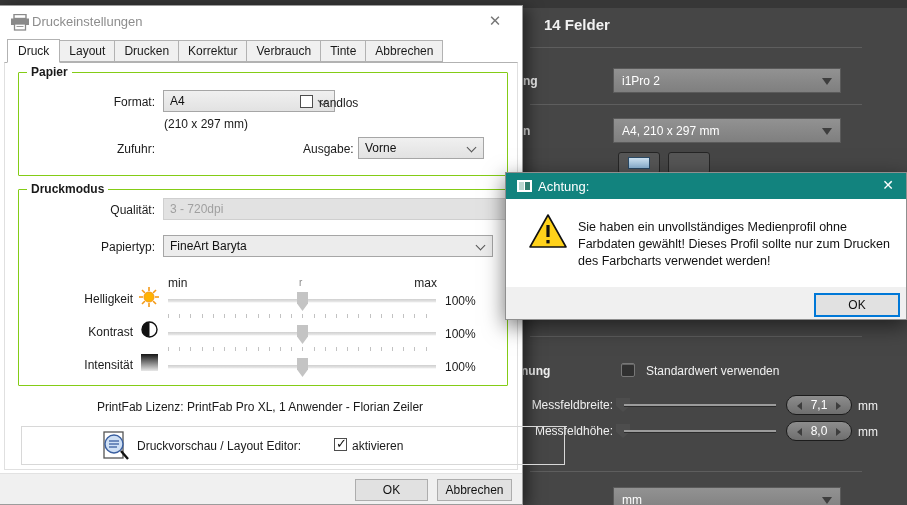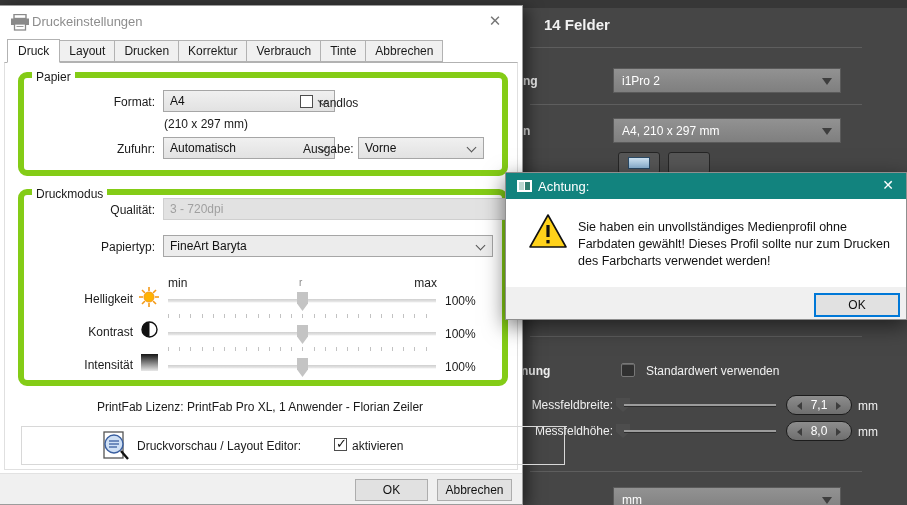--- a/index.html
+++ b/index.html
@@ -36,21 +36,21 @@
   
   .print-dialog { position:absolute; left:0; top:5px; width:523px; height:500px; background:#fff;
                   border:1px solid #9c9c9c; border-left:none; box-shadow:5px 3px 14px rgba(0,0,0,.5); z-index:2; }
   .pd-title { position:absolute; left:0; top:0; right:8px; height:30px; background:#fff; }
   .pd-title-text { position:absolute; left:32px; top:8px; color:#8d8d8d; font-size:13px; }
   .pd-close { position:absolute; right:10px; top:6px; color:#777; font-size:15px; width:18px; text-align:center; cursor:default; }
   .tabs { position:absolute; left:7px; top:33px; display:flex; align-items:flex-end; }
   .tab { background:#f0f0f0; border:1px solid #b2b2b2; padding:3px 9px 3px; margin-left:-1px; color:#1a1a1a; position:relative; }
   .tab.active { background:#fff; border-bottom:1px solid #fff; padding:4px 10px 4px; margin-bottom:-1px; z-index:3; margin-left:0; }
   .pane { position:absolute; left:4px; top:56px; right:4px; bottom:34px; border:1px solid #e0e0e0; border-top:1px solid #b2b2b2; background:#fff; }
-  .group { position:absolute; border:6px solid #84cc16; border-radius:9px; }
+  .group { position:absolute; border:1px solid #84cc16; border-radius:1px;font-weight:bold; }
   .group-label { position:absolute; top:-8px; left:8px; background:#fff; padding:0 4px; color:#1a1a1a; }
   .flabel { position:absolute; text-align:right; color:#1a1a1a; }
   .combo { position:absolute; height:22px; background:linear-gradient(#f0f0f0,#e2e2e2); border:1px solid #a6a6a6;
            display:flex; align-items:center; padding:0 6px; color:#111; }
   .combo .chev { position:absolute; right:8px; top:6px; width:7px; height:7px;
            border-right:1.6px solid #555; border-bottom:1.6px solid #555; transform:rotate(45deg); }
   .combo.disabled { background:#e2e2e2; color:#a0a0a0; border-color:#cfcfcf; }
   .combo.disabled .chev { border-color:#bdbdbd; }
   .cb { position:absolute; width:13px; height:13px; background:#fff; border:1px solid #4d4d4d; }
   .cb .mark { position:absolute; left:1px; top:-3px; font-size:13px; color:#111; }
@@ -171,24 +171,20 @@
     </div>
     <div class="flabel" style="left:45px; top:89px; width:110px">Format:</div>
     <div class="combo" style="left:163px; top:84px; width:172px">
       <span>A4</span>
       <span class="chev"></span>
     </div>
     <div class="cb" style="left:300px; top:89px"></div>
     <div class="note" style="left:319px; top:90px">randlos</div>
     <div class="note" style="left:164px; top:111px">(210 x 297 mm)</div>
     <div class="flabel" style="left:45px; top:136px; width:110px">Zufuhr:</div>
-    <div class="combo" style="left:163px; top:131px; width:172px">
-      <span>Automatisch</span>
-      <span class="chev"></span>
-    </div>
     <div class="flabel" style="left:303px; top:136px; width:48px; text-align:left">Ausgabe:</div>
     <div class="combo" style="left:358px; top:131px; width:126px">
       <span>Vorne</span>
       <span class="chev"></span>
     </div>
 
     <div class="group" style="left:18px; top:183px; width:490px; height:197px">
       <span class="group-label">Druckmodus</span>
     </div>
     <div class="flabel" style="left:45px; top:197px; width:110px">Qualität:</div>

